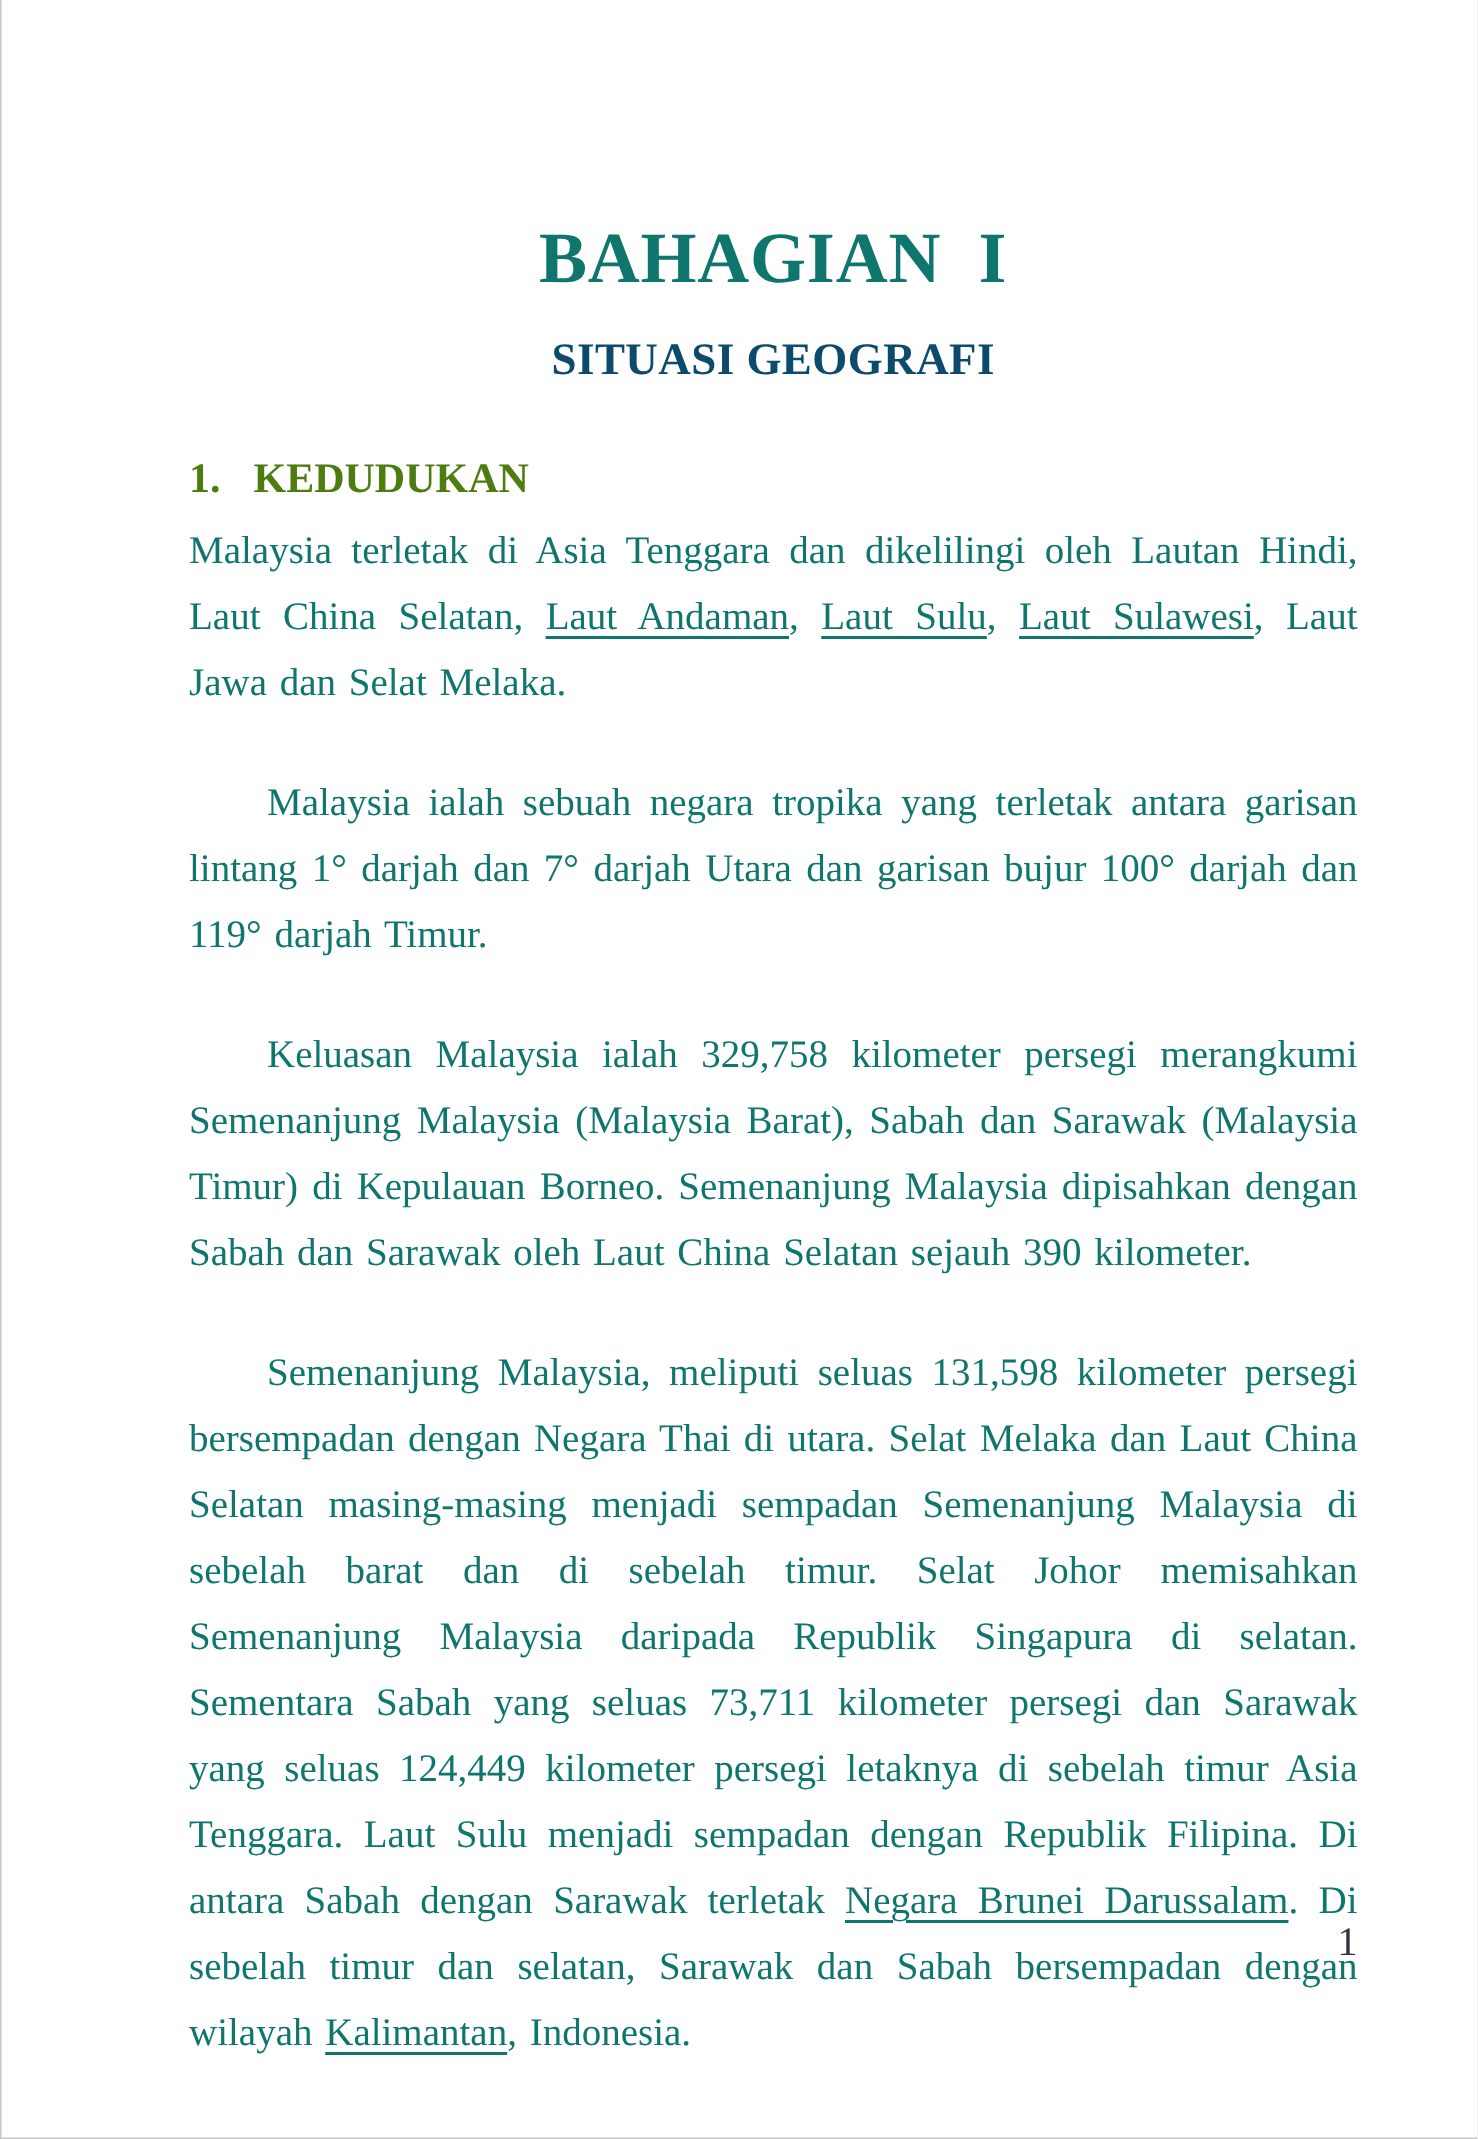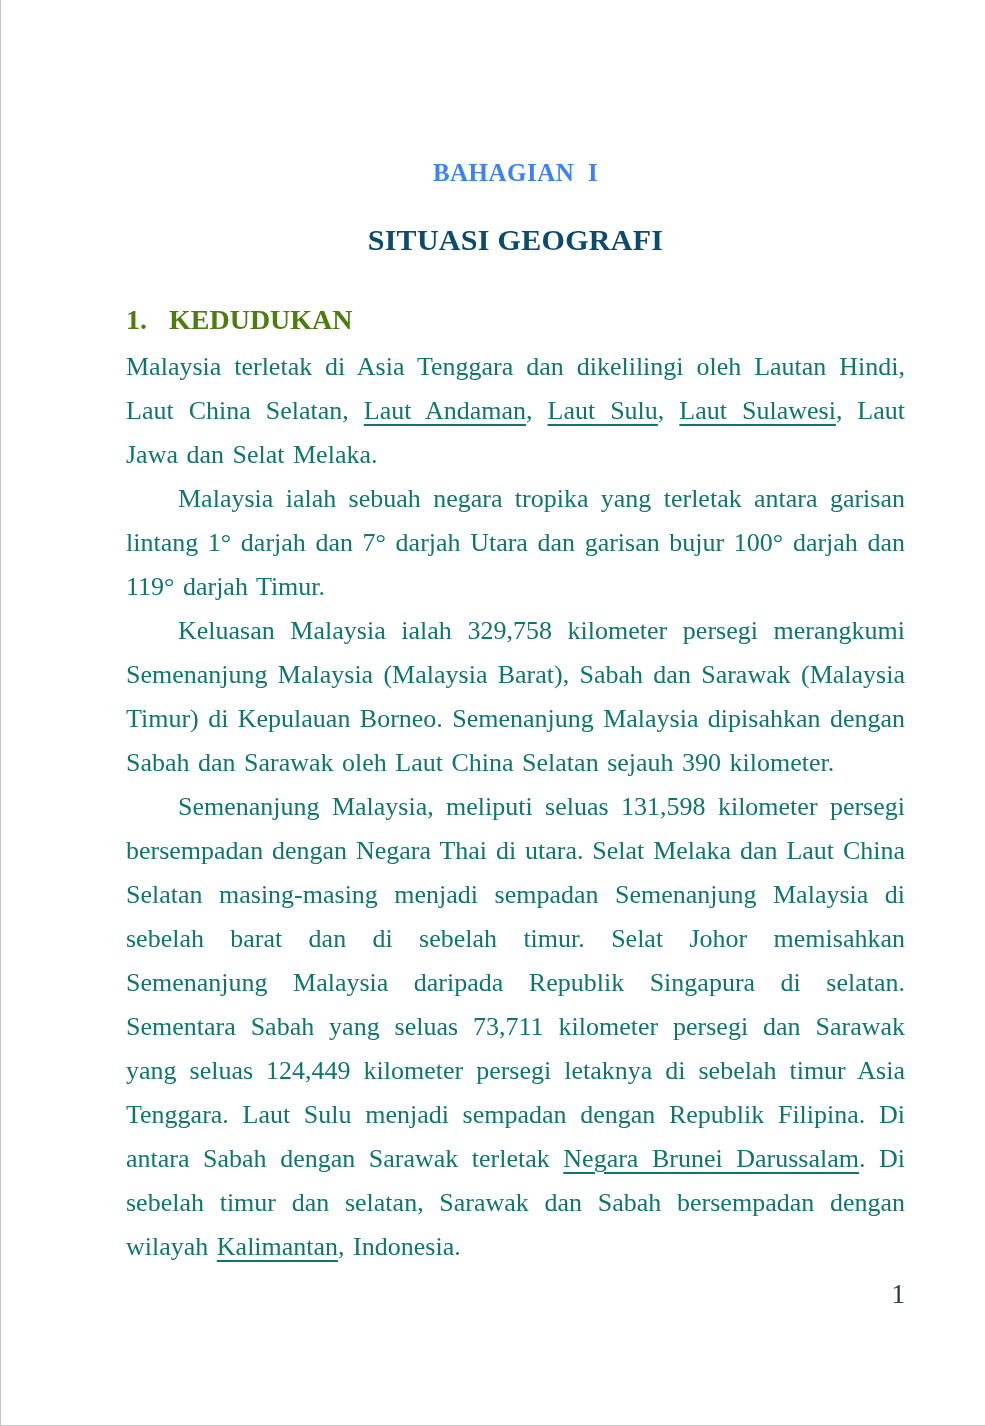--- a/index.html
+++ b/index.html
@@ -20,26 +20,26 @@
 
 0;
   }
   .content {
     padding: 150px 80px 0 125px;
     color: #303540;
   }
   .part-title {
     margin: 0;
     text-align: center;
-    font-size: 25px;
+    font-size: 48px;
     font-weight: bold;
     line-height: 46px;
     letter-spacing: 0.5px;
     white-space: pre;
-    color: #3b82f6;
+    color: #0f766e;
   }
   .subtitle {
     margin: 26px 0 0 0;
     text-align: center;
     font-size: 30px;
     font-weight: bold;
     line-height: 36px;
     letter-spacing: 0.3px;
     color: #0c4a6e;
   }
@@ -60,20 +60,21 @@
   .para {
     margin: 0;
     font-size: 26px;
     line-height: 44px;
     text-align: justify;
     word-spacing: 2px;
     color: #0f766e;
   }
   .para.indent {
     text-indent: 52px;
+    margin-top: 36px;
   }
   .para .u {
     text-decoration: underline;
     text-underline-offset: 5px;
     text-decoration-thickness: 1.5px;
   }
   .page-number {
     position: absolute;
     top: 1278px;
     right: 80px;

